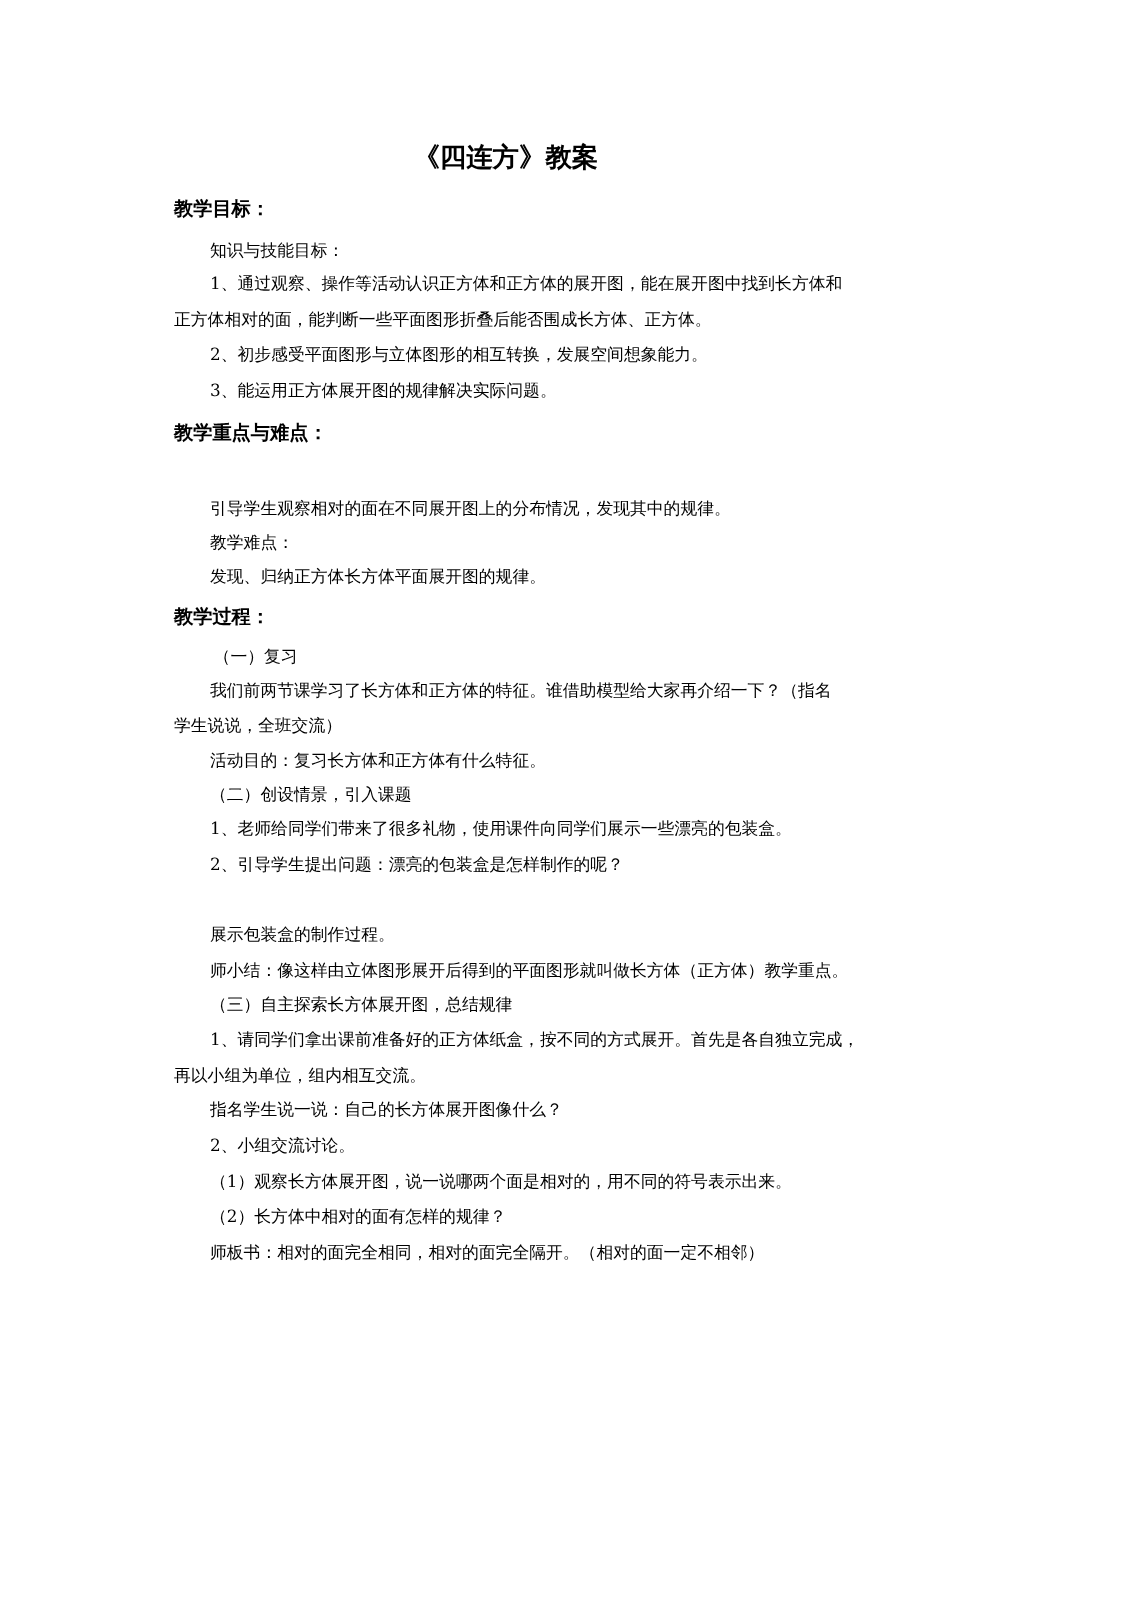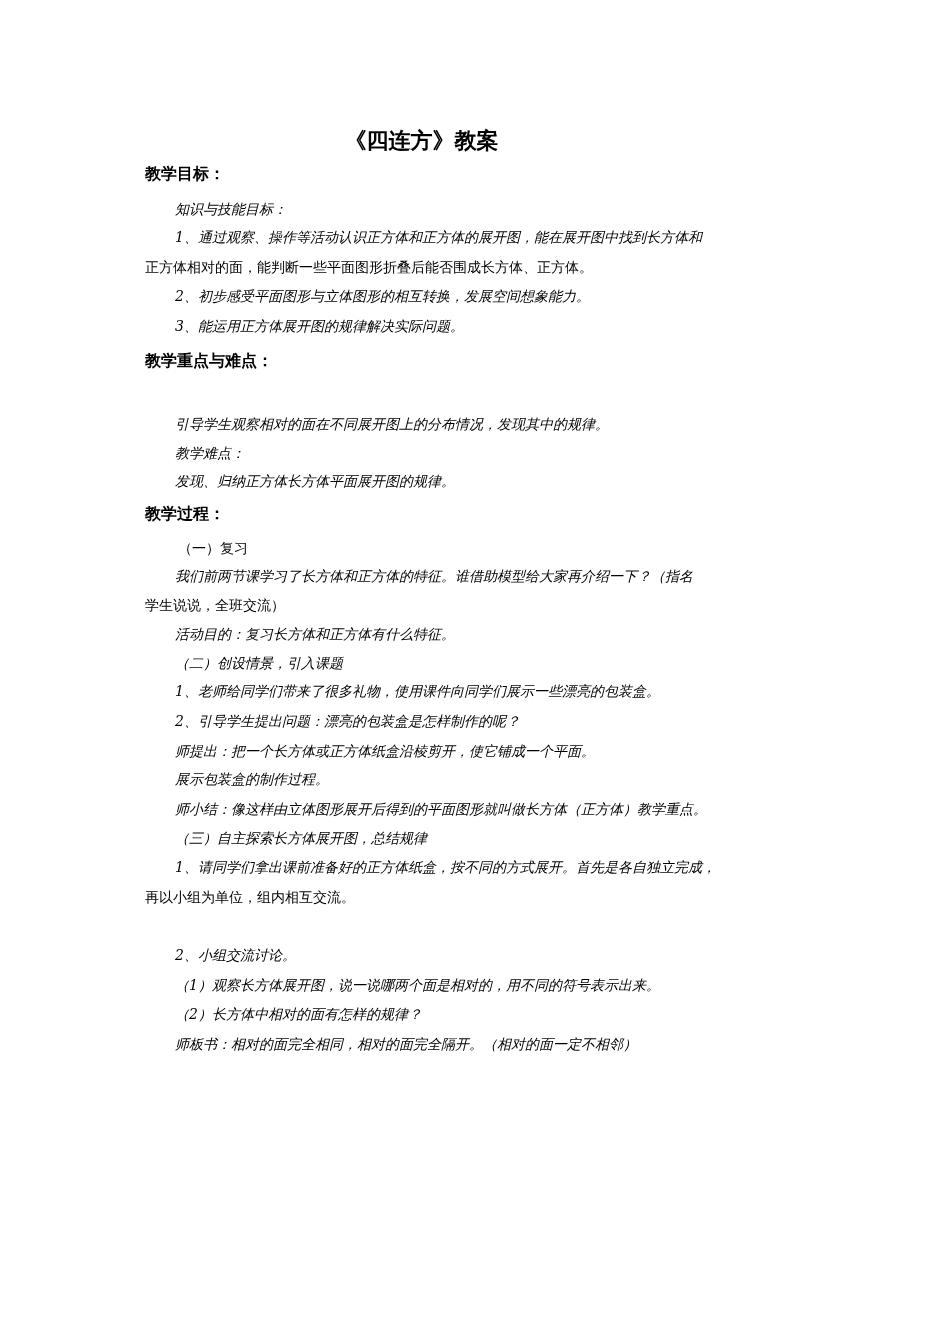--- a/index.html
+++ b/index.html
@@ -1,26 +1,26 @@
 <!DOCTYPE html>
 <html><head>
 <meta charset="utf-8">
 <style>
   html, body { margin: 0; padding: 0; background: #ffffff; }
   body { width: 950px; height: 1344px; position: relative; overflow: hidden;
          font-family: "DejaVu Serif", "Liberation Serif", serif; color: #000; }
   .page { position: absolute; left: 0; top: 0; width: 950px; height: 1344px; }
   .title { position: absolute; left: 0; width: 843px; top: 116px; text-align: center;
-           font-family: Liberation Mono, monospace; font-weight: bold;
-           font-size: 22px; line-height: 30px; margin-top: 12px; }
+           font-family: Liberation Serif, serif; font-weight: bold;
+           font-size: 22px; line-height: 30px; }
   .h { position: absolute; left: 145px; font-family: "DejaVu Sans", "Liberation Sans", sans-serif;
        font-weight: bold; font-size: 16px; line-height: 28px; }
   .p { position: absolute; left: 145px; width: 680px; font-size: 14px; line-height: 20px;
        white-space: nowrap; }
-  .ind { padding-left: 30px; font-style: italic; }
+  .ind { padding-left: 30px; }
   .ind2 { padding-left: 33px; }
 </style>
 </head>
 <body>
 
 <div class="page">
   <div class="title">《四连方》教案</div>
 
   <div class="h" style="top:160px">教学目标：</div>
   <div class="p ind" style="top:199px">知识与技能目标：</div>
@@ -35,23 +35,23 @@
   <div class="p ind" style="top:471px">发现、归纳正方体长方体平面展开图的规律。</div>
 
   <div class="h" style="top:500px">教学过程：</div>
   <div class="p ind2" style="top:538px">（一）复习</div>
   <div class="p ind" style="top:566px">我们前两节课学习了长方体和正方体的特征。谁借助模型给大家再介绍一下？（指名</div>
   <div class="p" style="top:595px">学生说说，全班交流）</div>
   <div class="p ind" style="top:653px">（二）创设情景，引入课题</div>
   <div class="p ind" style="top:624px">活动目的：复习长方体和正方体有什么特征。</div>
   <div class="p ind" style="top:681px">1、老师给同学们带来了很多礼物，使用课件向同学们展示一些漂亮的包装盒。</div>
   <div class="p ind" style="top:711px">2、引导学生提出问题：漂亮的包装盒是怎样制作的呢？</div>
-  <div class="p ind" style="top:741px">师提出：把一个长方体或正方体纸盒沿棱剪开，使它铺成一个平面。</div>
   <div class="p ind" style="top:769px">展示包装盒的制作过程。</div>
   <div class="p ind" style="top:799px">师小结：像这样由立体图形展开后得到的平面图形就叫做长方体（正方体）教学重点。</div>
   <div class="p ind" style="top:828px">（三）自主探索长方体展开图，总结规律</div>
   <div class="p ind" style="top:857px">1、请同学们拿出课前准备好的正方体纸盒，按不同的方式展开。首先是各自独立完成，</div>
   <div class="p" style="top:887px">再以小组为单位，组内相互交流。</div>
+  <div class="p ind" style="top:915px">指名学生说一说：自己的长方体展开图像什么？</div>
   <div class="p ind" style="top:945px">2、小组交流讨论。</div>
   <div class="p ind" style="top:975px">（1）观察长方体展开图，说一说哪两个面是相对的，用不同的符号表示出来。</div>
   <div class="p ind" style="top:1004px">（2）长方体中相对的面有怎样的规律？</div>
   <div class="p ind" style="top:1034px">师板书：相对的面完全相同，相对的面完全隔开。（相对的面一定不相邻）</div>
 </div>
 
 </body></html>

